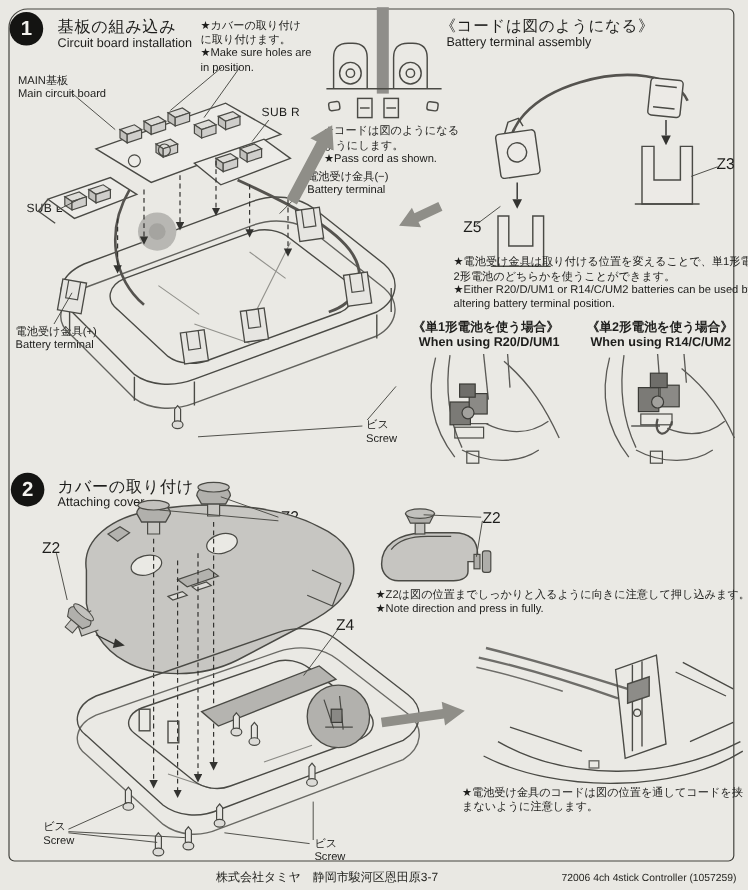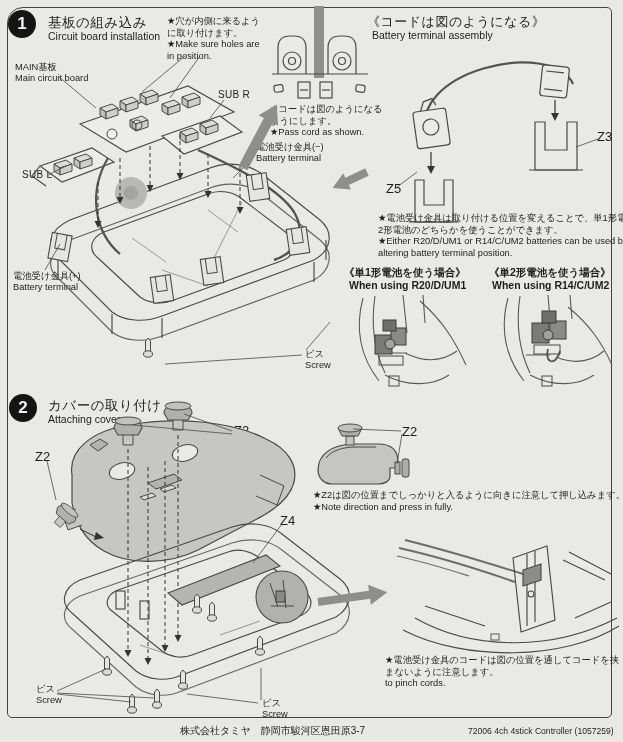--- a/index.html
+++ b/index.html
@@ -28,21 +28,21 @@
 
 <div class="frame"></div>
 
 <div class="badge" style="left:8px;top:10px">
     <span>1</span>
   </div>
 <div class="a tjp" style="left:48px;top:14px">基板の組み込み</div>
 <div class="a ten" style="left:48px;top:30px">Circuit board installation</div>
 
 <div class="a note" style="left:167px;top:16px">
-  <div>★穴が内側に来るよう</div>
+  <div>★カバーの取り付け</div>
   <div>に取り付けます。</div>
   <div>★Make sure holes are</div>
   <div>in position.</div>
 </div>
 
 <div class="a lbl" style="left:15px;top:62px">
   <div>MAIN基板</div>
   <div>Main circuit board</div>
 </div>
 <div class="a sub" style="left:218px;top:89px">SUB R</div>
@@ -336,21 +336,20 @@
     <path d="M20,96 C80,130 160,128 222,96"></path>
     <path d="M8,108 C70,140 170,138 224,104"></path>
     <path d="M30,84 L90,104"></path>
     <rect x="96" y="112" width="8" height="6" opacity=".8"></rect>
   </g>
 </svg>
 
 <div class="a note" style="left:385px;top:655px">
   <div>★電池受け金具のコードは図の位置を通してコードを挟</div>
   <div>まないように注意します。</div>
-  <div>to pinch cords.</div>
 </div>
 
 <div class="a lbl" style="left:36px;top:684px">
   <div>ビス</div>
   <div>Screw</div>
 </div>
 <div class="a lbl" style="left:262px;top:698px">
   <div>ビス</div>
   <div>Screw</div>
 </div>

